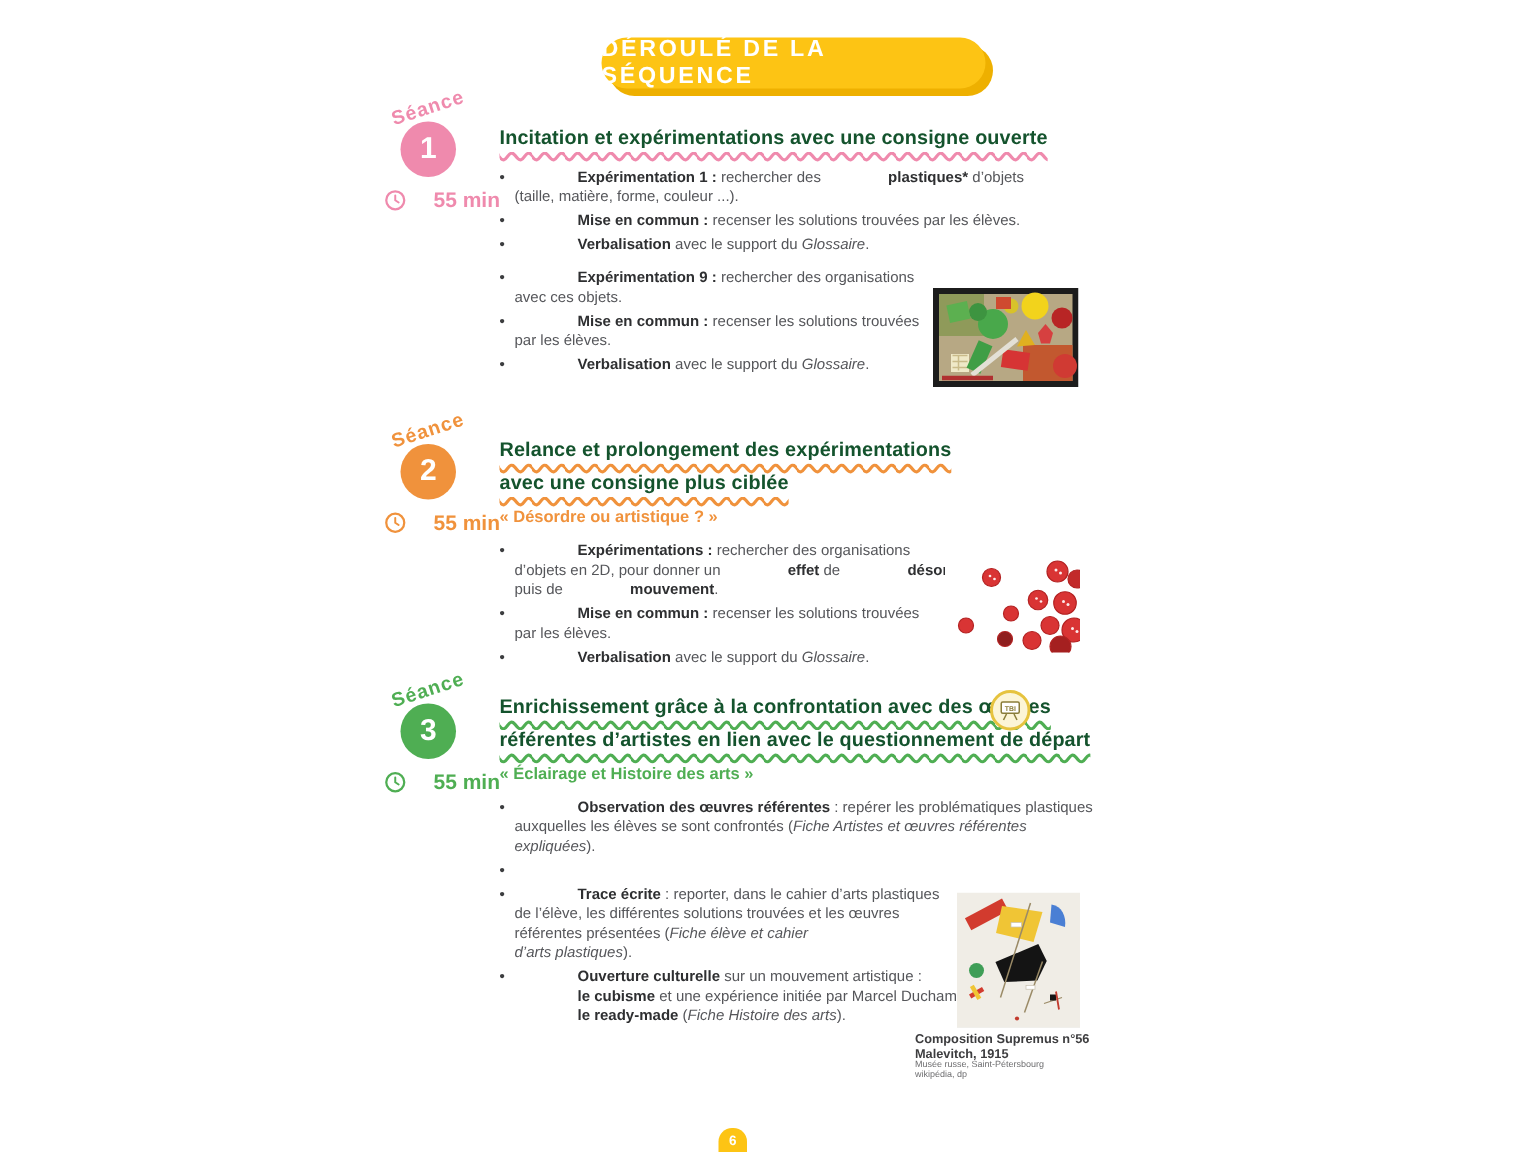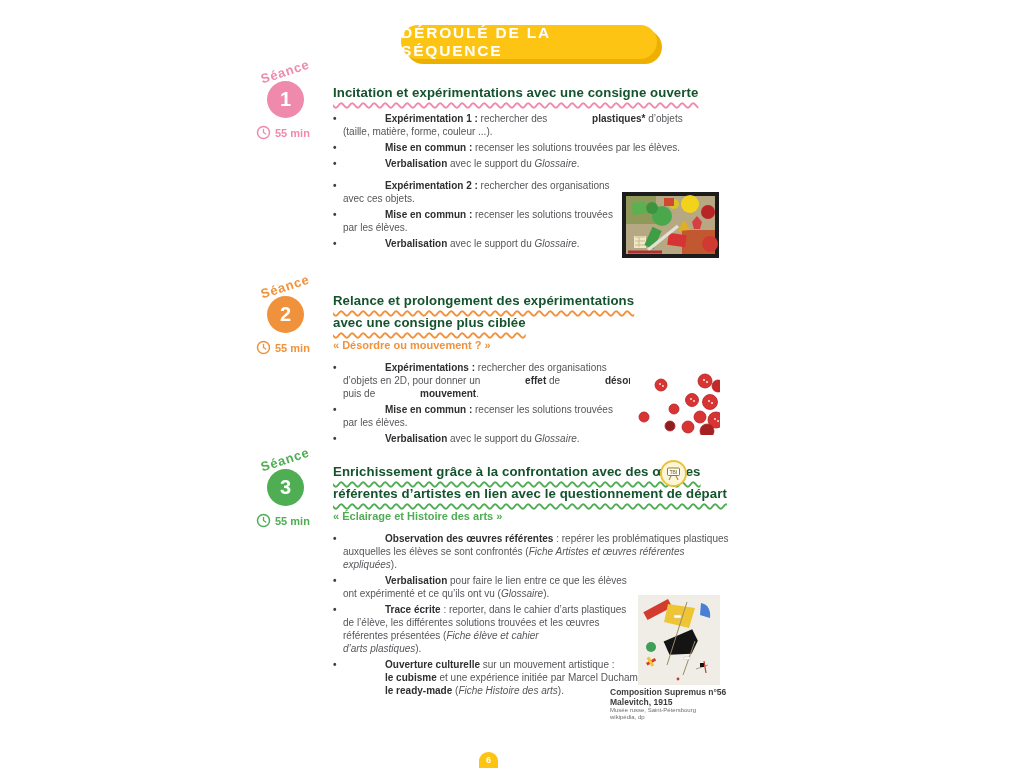--- a/index.html
+++ b/index.html
@@ -28,22 +28,22 @@
   .seance-label{
     position:absolute;left:6px;top:2px;transform:rotate(-18deg);
     font-size:13px;font-weight:bold;letter-spacing:.8px;
   }
   .badge-circle{
     position:absolute;left:13px;top:19px;width:37px;height:37px;border-radius:50%;
     color:#fff;font-size:20px;font-weight:bold;
     display:flex;align-items:center;justify-content:center;
   }
   .duration{
-    position:absolute;left:2px;top:63px;display:flex;align-items:center;gap:4px;
-    font-size:11px;font-weight:bold;white-space:nowrap;
+    position:absolute;left:2px;top:63px;display:flex;align-items:center;gap:18px;
+    font-size:14px;font-weight:bold;white-space:nowrap;
   }
   .content{position:absolute;left:333px;width:400px;}
   .section-1 .content{top:21px;}
   .section-2 .content{top:14px;}
   .section-3 .content{top:12px;}
   .title-line{height:22px;}
   .title-line>span{
     font-size:13.2px;font-weight:bold;color:#14532d;letter-spacing:.1px;
     text-decoration-line:underline;text-decoration-style:wavy;
     text-decoration-thickness:1.5px;text-underline-offset:5px;
@@ -110,21 +110,21 @@
               <span class="btxt"><b>Mise en commun :</b><span> recenser les solutions trouvées par les élèves.</span></span>
             </div>
             <div class="bullet">
               <span class="dot">•</span>
               <span class="btxt"><b>Verbalisation</b><span> avec le support du </span><i>Glossaire</i><span>.</span></span>
             </div>
           </div>
           <div class="group">
             <div class="bullet">
               <span class="dot">•</span>
-              <span class="btxt"><b>Expérimentation 2 :</b><span> rechercher des organisations
+              <span class="btxt"><b>Expérimentation 9 :</b><span> rechercher des organisations
 avec ces objets.</span></span>
             </div>
             <div class="bullet">
               <span class="dot">•</span>
               <span class="btxt"><b>Mise en commun :</b><span> recenser les solutions trouvées
 par les élèves.</span></span>
             </div>
             <div class="bullet">
               <span class="dot">•</span>
               <span class="btxt"><b>Verbalisation</b><span> avec le support du </span><i>Glossaire</i><span>.</span></span>
@@ -141,21 +141,21 @@
           <svg width="15" height="15" viewBox="0 0 16 16">
             <circle cx="8" cy="8" r="6.4" fill="none" stroke="currentColor" stroke-width="1.6"></circle>
             <path d="M8 4.6 V8 L10.4 9.6" fill="none" stroke="currentColor" stroke-width="1.4" stroke-linecap="round"></path>
           </svg>
           <span>55 min</span>
         </div>
       </div>
       <div class="content">
         <div class="title-line"><span style="text-decoration-color: rgb(240, 146, 60);">Relance et prolongement des expérimentations</span></div>
         <div class="title-line"><span style="text-decoration-color: rgb(240, 146, 60);">avec une consigne plus ciblée</span></div>
-        <div class="subtitle" style="color: rgb(240, 146, 60);">« Désordre ou mouvement ? »</div>
+        <div class="subtitle" style="color: rgb(240, 146, 60);">« Désordre ou artistique ? »</div>
         <div class="bullets">
           <div class="group">
             <div class="bullet">
               <span class="dot">•</span>
               <span class="btxt"><b>Expérimentations :</b><span> rechercher des organisations
 d’objets en 2D, pour donner un </span><b>effet</b><span> de </span><b>désordre</b><span>,
 puis de </span><b>mouvement</b><span>.</span></span>
             </div>
             <div class="bullet">
               <span class="dot">•</span>
@@ -189,22 +189,20 @@
         <div class="bullets">
           <div class="group">
             <div class="bullet">
               <span class="dot">•</span>
               <span class="btxt"><b>Observation des œuvres référentes</b><span> : repérer les problématiques plastiques
 auxquelles les élèves se sont confrontés (</span><i>Fiche Artistes et œuvres référentes
 expliquées</i><span>).</span></span>
             </div>
             <div class="bullet">
               <span class="dot">•</span>
-              <span class="btxt"><b>Verbalisation</b><span> pour faire le lien entre ce que les élèves
-ont expérimenté et ce qu’ils ont vu (</span><i>Glossaire</i><span>).</span></span>
             </div>
             <div class="bullet">
               <span class="dot">•</span>
               <span class="btxt"><b>Trace écrite</b><span> : reporter, dans le cahier d’arts plastiques
 de l’élève, les différentes solutions trouvées et les œuvres
 référentes présentées (</span><i>Fiche élève et cahier
 d’arts plastiques</i><span>).</span></span>
             </div>
             <div class="bullet">
               <span class="dot">•</span>

